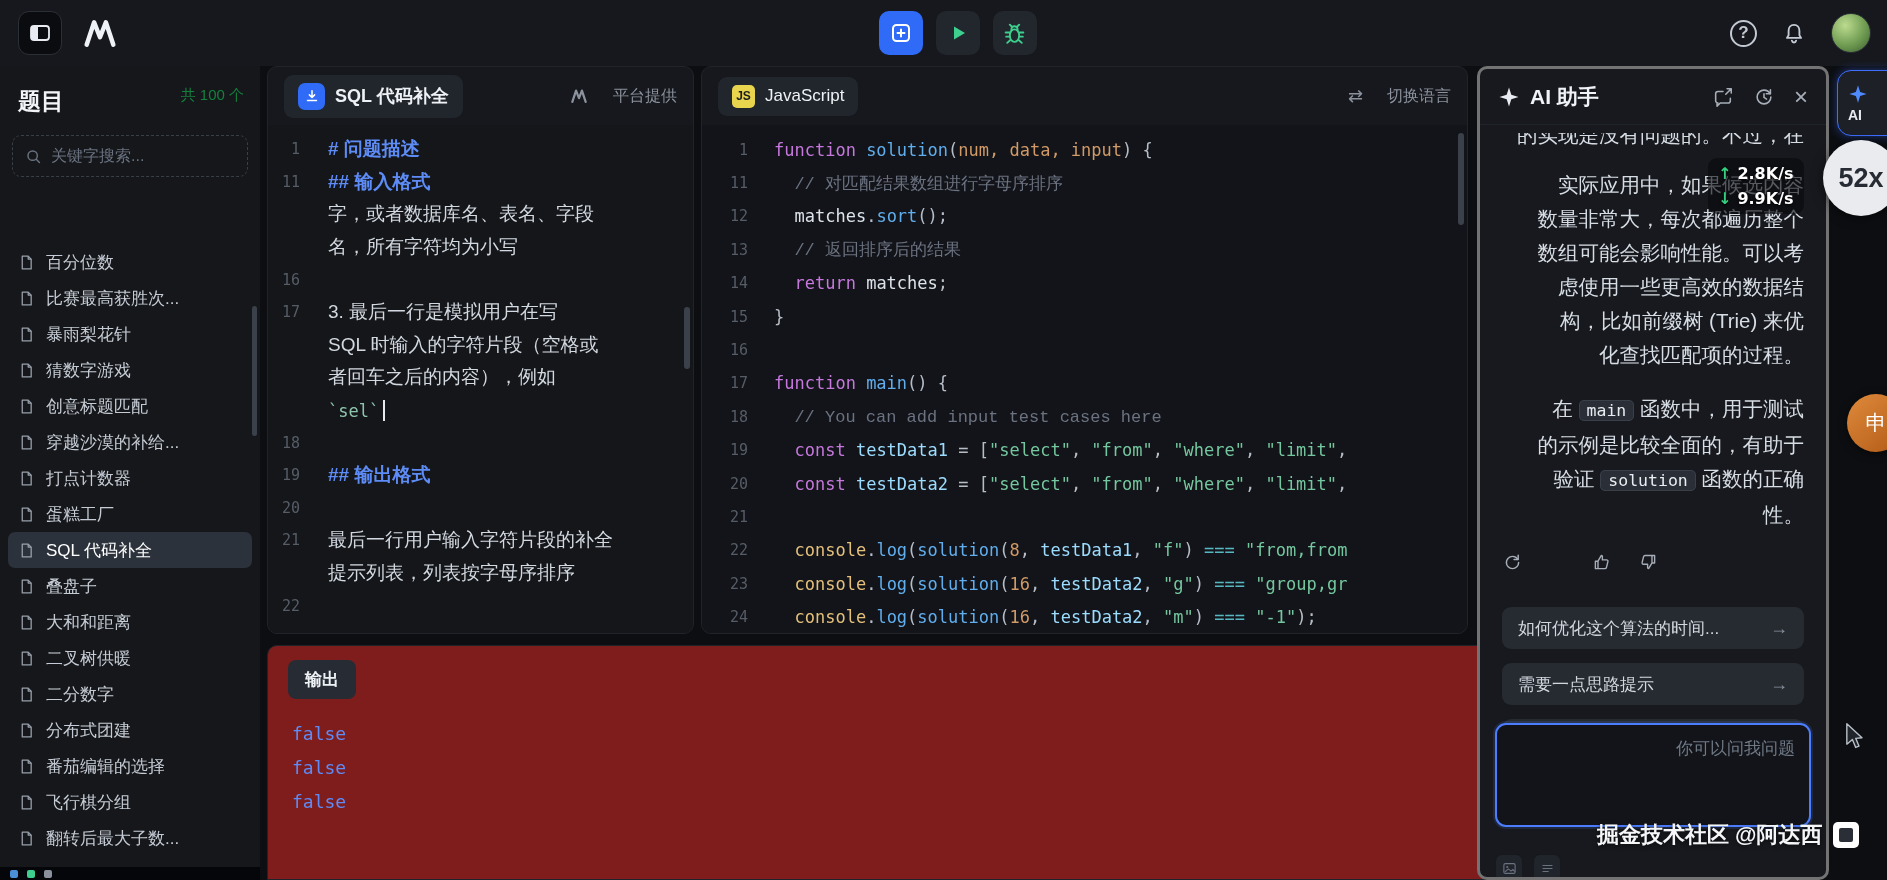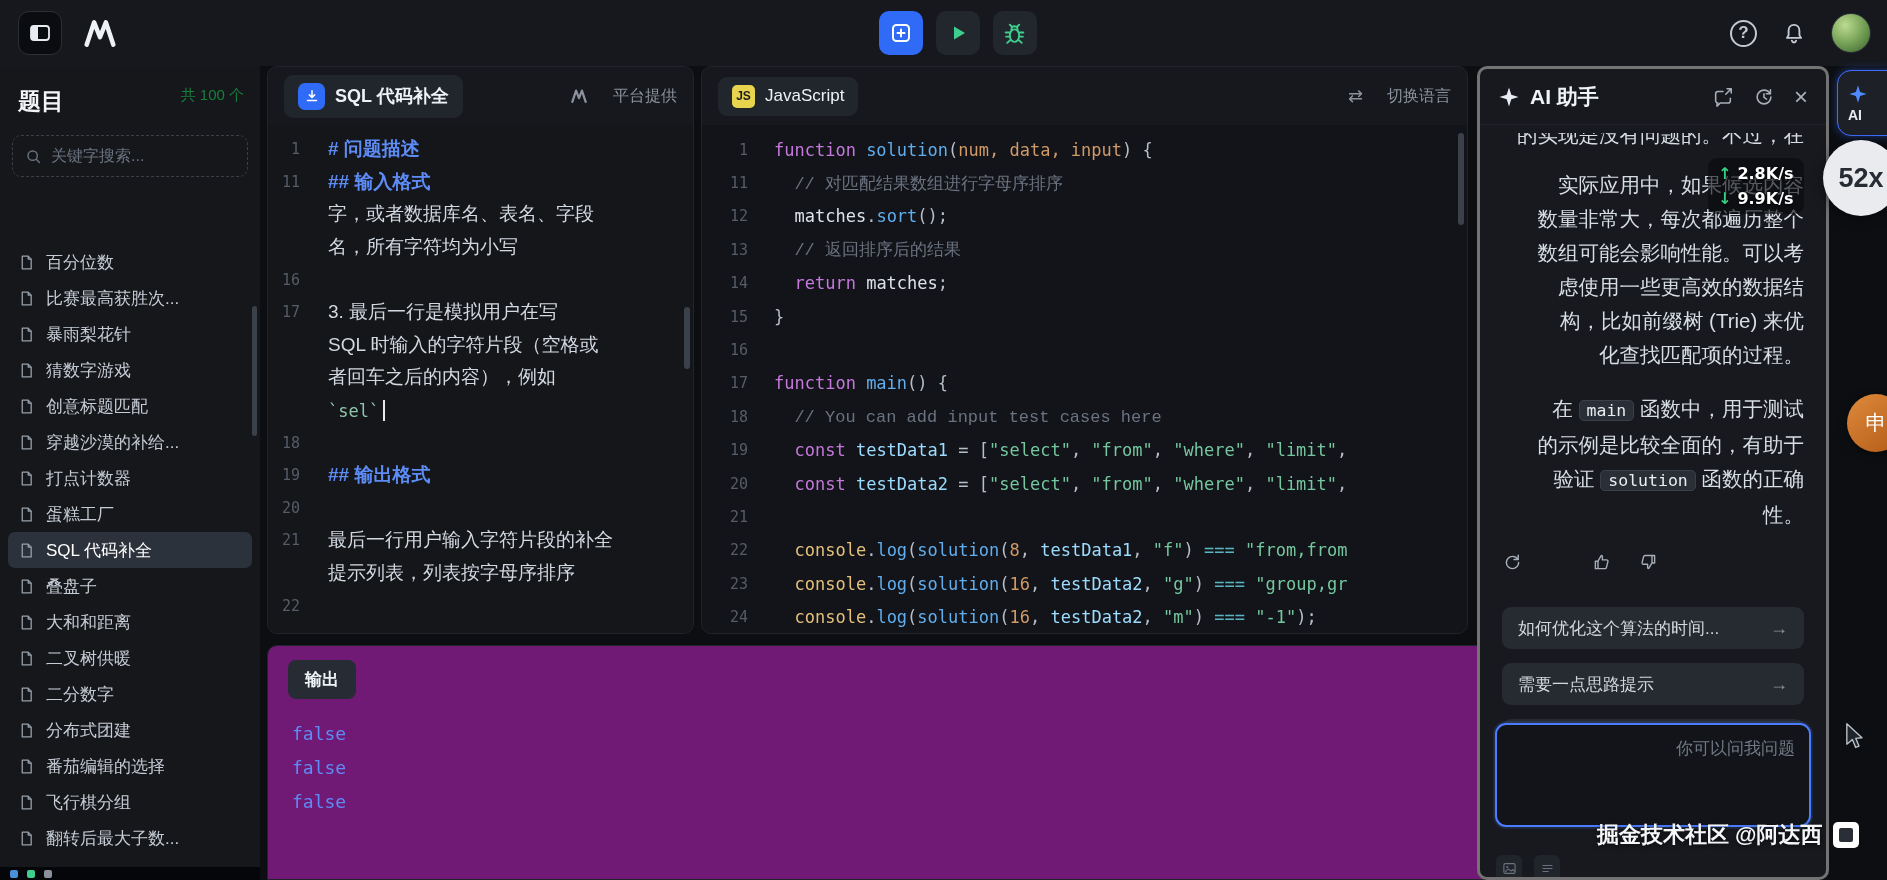--- a/index.html
+++ b/index.html
@@ -57,21 +57,21 @@
   .c-body { position:absolute; left:0; right:0; top:58px; bottom:0; background:#121419; padding-top:8px; overflow:hidden; }
   .c-row { display:flex; align-items:center; height:33.4px; white-space:pre; font-family:"DejaVu Sans Mono","Liberation Mono",monospace; font-size:17px; overflow:hidden; }
   .c-num { flex:none; width:72px; text-align:right; padding-right:26px; color:#565d67; font-size:15px; }
   .tok-pl { color:#d7dde5; } .tok-kw { color:#c678dd; } .tok-fn { color:#61aeee; }
   .tok-pa { color:#d19a66; } .tok-cm { color:#6b7280;font-family:Liberation Mono, monospace; } .tok-id { color:#dde3ea; }
   .tok-pu { color:#b6bdc7; } .tok-st { color:#74c79e; } .tok-vr { color:#9cdcfe; }
   .tok-ob { color:#e5c07b; } .tok-nu { color:#d19a66; } .tok-op { color:#56b6c2; }
   .c-scroll { position:absolute; right:3px; top:66px; width:6px; height:92px; border-radius:3px; background:#3b414a; }
 
   
-  .outp { left:267px; top:645px; width:1398px; height:235px; background:#701a75; border-radius:10px 10px 0 0; }
+  .outp { left:267px; top:645px; width:1398px; height:235px; background:#7f1d1d; border-radius:10px 10px 0 0; }
   .o-head { display:flex; align-items:center; padding:14px 26px 0 20px; }
   .o-chip { background:#272c34; border-radius:8px; padding:8px 17px; font-size:17px; font-weight:bold; color:#eef1f5; }
   .o-close { margin-left:auto; color:#aab1bb; font-size:24px; line-height:1; cursor:pointer; }
   .o-lines { padding:18px 24px; font-family:"DejaVu Sans Mono","Liberation Mono",monospace; font-size:18px; color:#5e8cf7; }
   .o-line { line-height:34px; }
 
   
   .aip { left:1477px; top:66px; width:352px; height:814px; background:#17191e; border:3px solid #737373; border-radius:10px;text-align:right; }
   .ai-head { height:56px; display:flex; align-items:center; padding:0 18px; gap:10px; border-bottom:1px solid #1f232a; }
   .ai-title { font-size:21px; font-weight:bold; color:#f0f3f7; }

